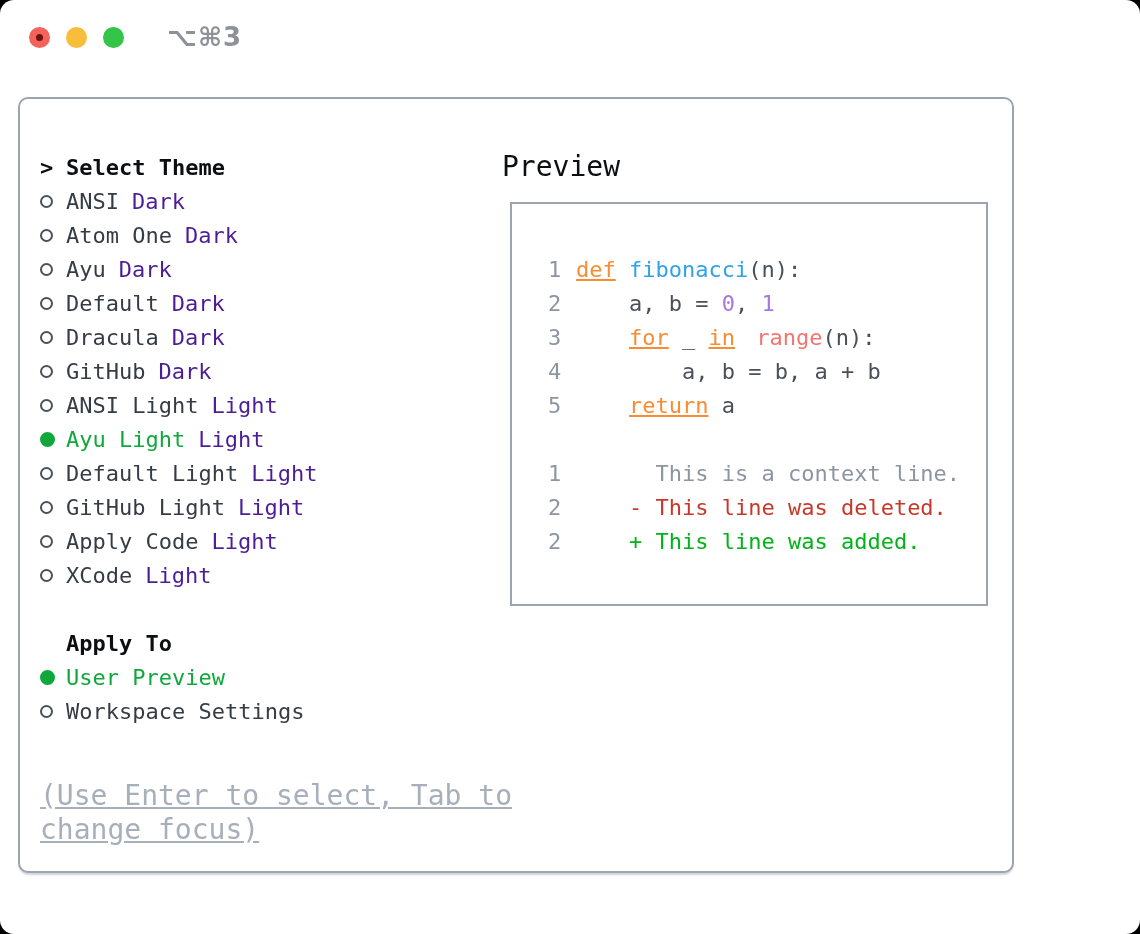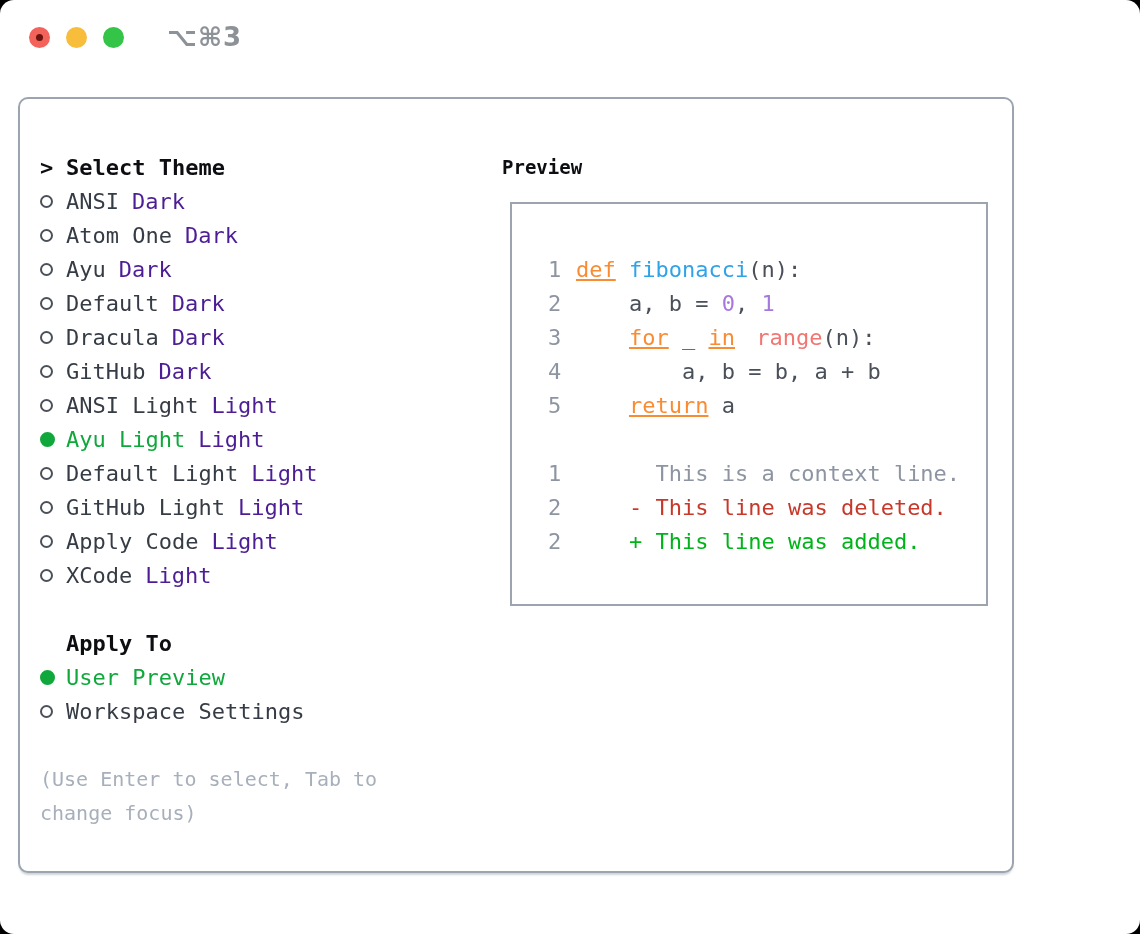--- a/index.html
+++ b/index.html
@@ -56,28 +56,28 @@
   .radio.on {
     width: 15px; height: 15px;
     background: #10a83c; border-color: #10a83c;
   }
   .caret { font-weight: bold; color: #0c0e11; font-size: 22px; }
   .row.hdr { font-weight: bold; color: #0c0e11; }
   .row .lbl.sel { color: #10a83c; }
   .row .badge { color: #4c1d95; margin-left: 13px; }
   .spacer { height: 34px; }
   .hint {
-    margin-top: 0; color: #a7afbb; font-size: 20px;
-    line-height: 34px; white-space: pre-line;
+    margin-top: 17px; color: #a7afbb; font-size: 28px;
+    line-height: 34px; white-space: pre-line; text-decoration: underline;
   }
 
   
   .preview-title {
     position: absolute; left: 482px; top: 51px; height: 34px;
-    line-height: 34px; font-size: 19px; font-weight: bold; color: #0c0e11;
+    line-height: 34px; font-size: 28px; font-weight: normal; color: #0c0e11;
   }
   .preview-box {
     position: absolute; left: 490px; top: 103px;
     width: 474px; height: 400px;
     border: 2px solid #9ba4af; background: #fff;
     overflow: hidden;
   }
   .codewrap { padding: 48px 0 0 36px; }
   .cline { display: flex; height: 34px; align-items: center; font-size: 22px; }
   .ln { width: 13px; flex: none; color: #8d95a2; white-space: pre; }

